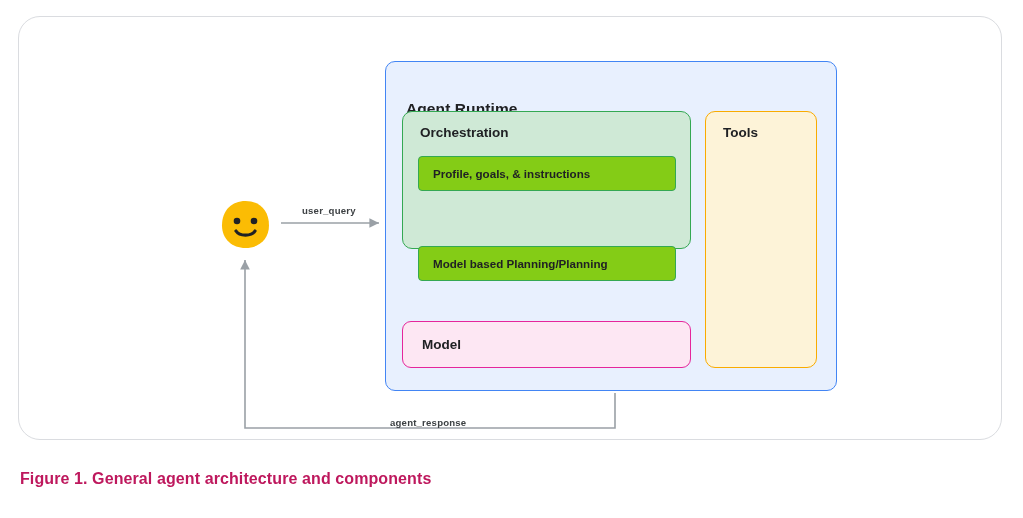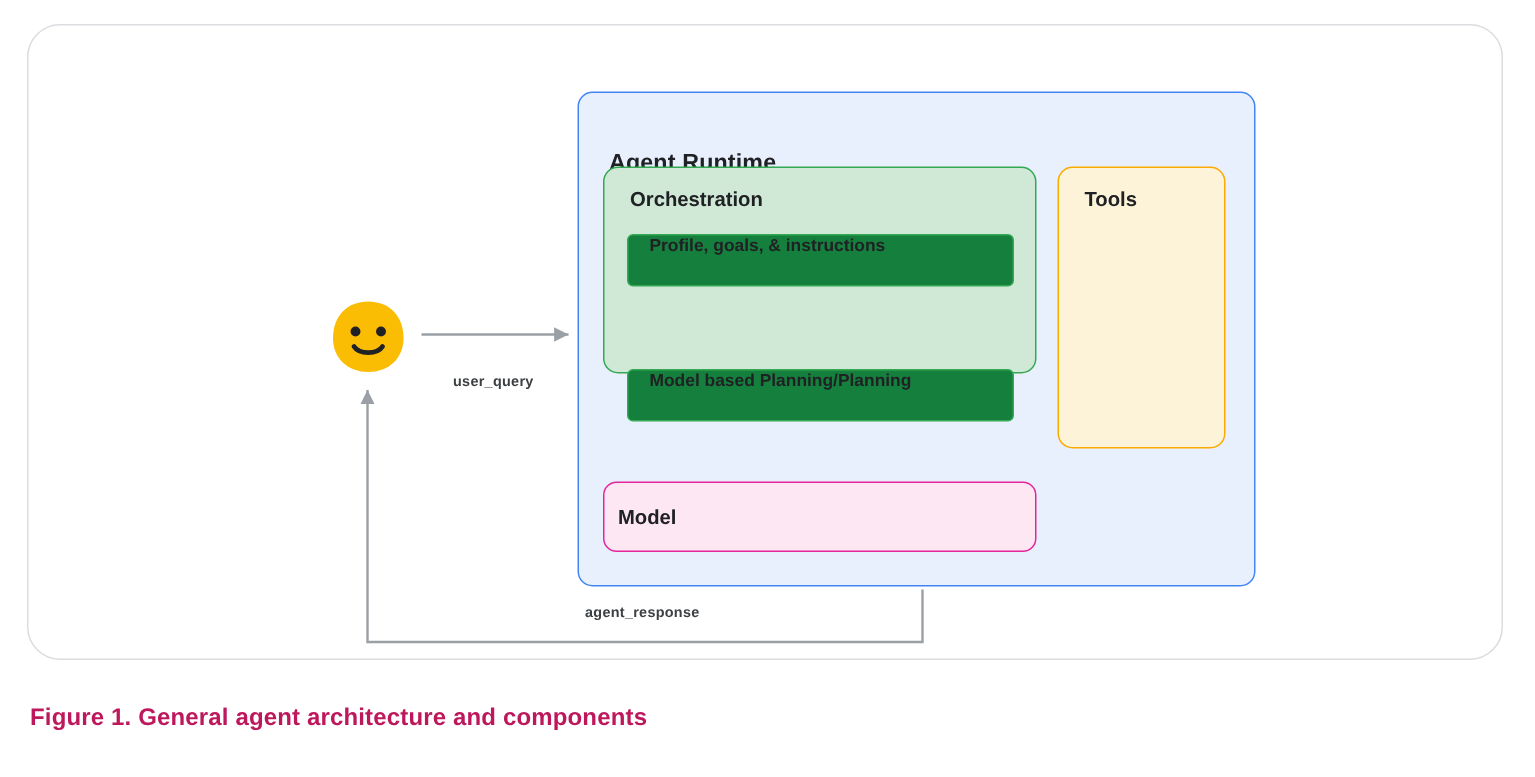--- a/index.html
+++ b/index.html
@@ -33,65 +33,65 @@
     position:absolute;left:383px;top:94px;width:289px;height:138px;
     border:1.6px solid #34a853;border-radius:10px;background:#cfe9d6;
     box-sizing:border-box;
   }
   .orch-title{
     position:absolute;left:17px;top:13px;
     font-size:13.5px;font-weight:600;color:#202124;
   }
   .orow{
     position:absolute;left:15px;width:258px;height:35px;
-    border:1.3px solid #34a853;border-radius:4px;background:#15803d;
-    box-sizing:border-box;display:flex;
+    border:1.3px solid #34a853;border-radius:4px;background:#84cc16;
+    box-sizing:border-box;display:flex;align-items:center;
   }
   .orow-1{top:44px;}
   .orow-2{top:89px;}
   .orow-3{top:134px;}
   .orow-label{
     font-size:11.6px;font-weight:600;color:#202124;margin-left:14px;white-space:nowrap;
   }
   .chip{
     margin-left:12px;padding:3px 9px;border:1.3px dashed #34a853;border-radius:5px;
     font-size:11.4px;font-weight:600;color:#202124;background:#eef8f1;white-space:nowrap;
   }
   .chip.first{margin-left:26px;}
 
   
   .model{
     position:absolute;left:383px;top:304px;width:289px;height:47px;
     border:1.8px solid #e5269b;border-radius:9px;background:#fde7f3;
     box-sizing:border-box;display:flex;align-items:center;
   }
-  .model-label{font-size:13.5px;font-weight:600;color:#202124;margin-left:9px;}
+  .model-label{font-size:13.5px;font-weight:600;color:#202124;margin-left:19px;}
 
   
   .tools{
-    position:absolute;left:686px;top:94px;width:112px;height:188px;
+    position:absolute;left:686px;top:94px;width:112px;height:257px;
     border:1.6px solid #f9ab00;border-radius:10px;background:#fdf3d8;
     box-sizing:border-box;
   }
   .tools-title{
     position:absolute;left:17px;top:13px;
     font-size:13.5px;font-weight:600;color:#202124;
   }
 
   
   .avatar{position:absolute;left:199px;top:183px;width:55px;height:52px;}
 
   
   .arrows{position:absolute;left:0;top:0;width:1023px;height:440px;}
   .arrow-label{
     position:absolute;font-size:9.6px;font-weight:600;color:#3c4043;
     letter-spacing:.2px;white-space:nowrap;
   }
-  .lbl-query{left:283px;top:188px;margin-top:44px;}
-  .lbl-resp{left:371px;top:386px;}
+  .lbl-query{left:283px;top:188px;}
+  .lbl-resp{left:371px;top:400px;}
 
   
   .caption{
     position:absolute;left:20px;top:470px;
     font-size:16px;font-weight:600;color:#be185d;letter-spacing:.1px;
   }
 </style>
 </head>
 <body>
 

